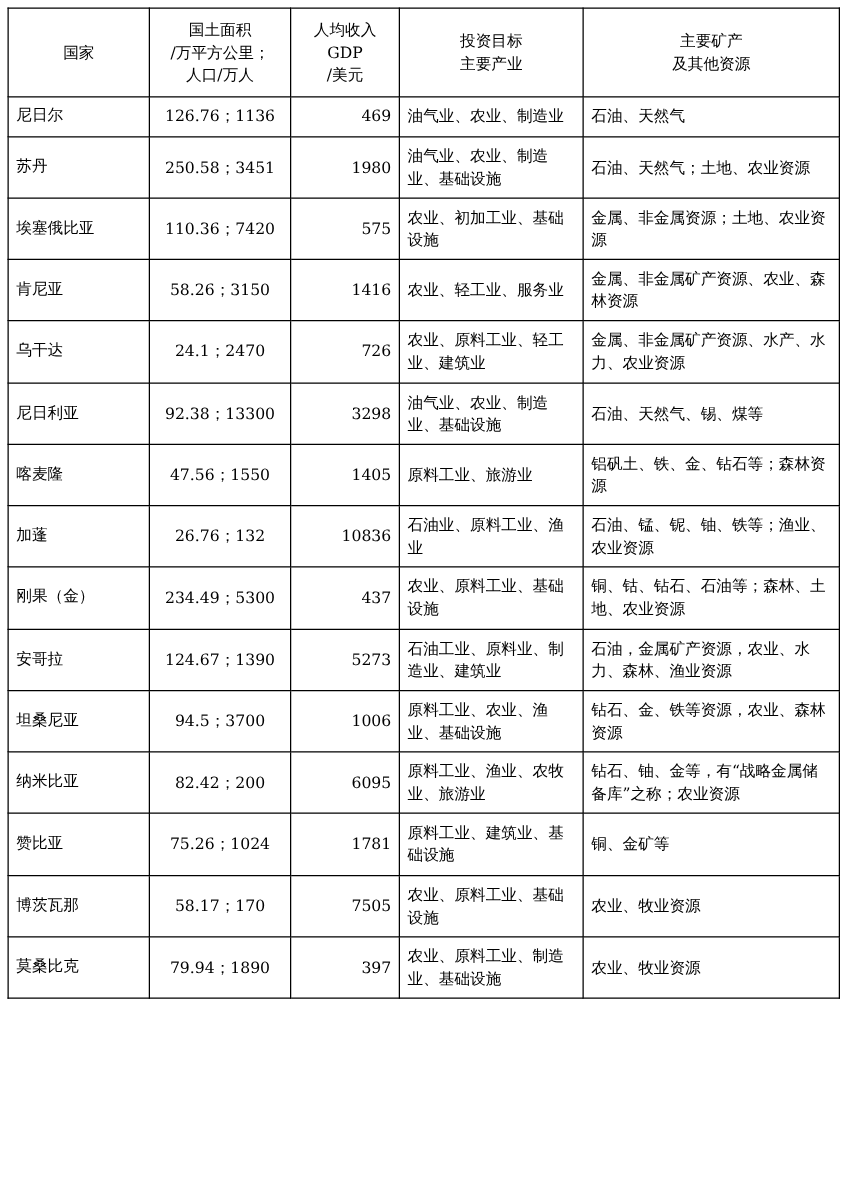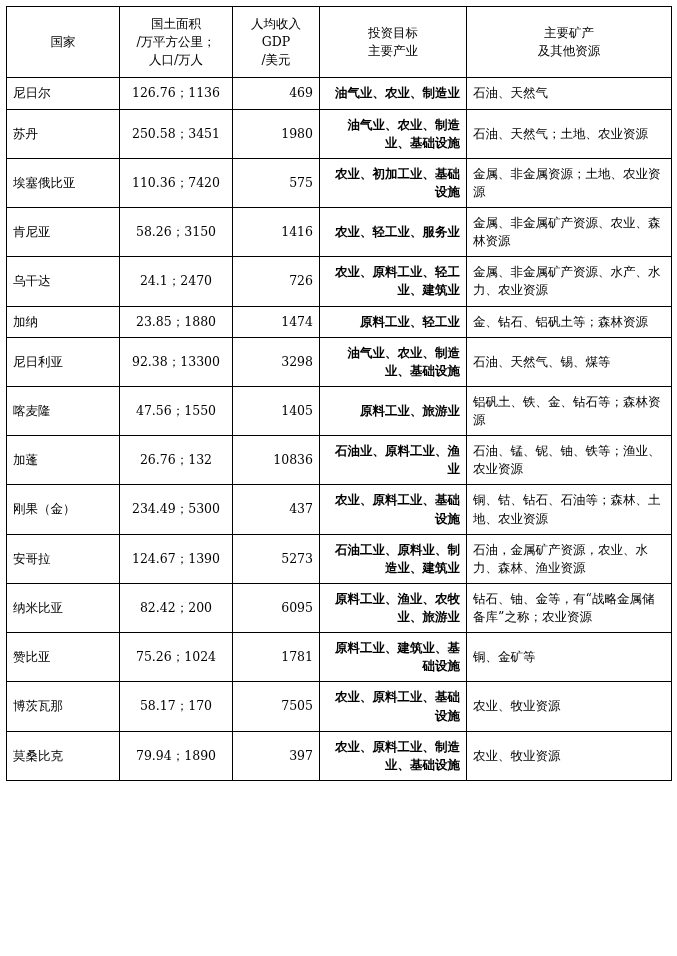--- a/index.html
+++ b/index.html
@@ -41,34 +41,34 @@
   }
   col.c-country { width: 113px; }
   col.c-area    { width: 113px; }
   col.c-income  { width: 87px; }
   col.c-invest  { width: 147px; }
   col.c-minrl   { width: 205px; }
 
   td.country {
     text-align: left;
     padding-left: 12px;
+    font-family: Liberation Mono, monospace;
   }
   td.area {
     text-align: center;
     padding-right: 10px;
   }
   td.income {
     text-align: right;
     padding-right: 14px;
   }
   td.invest {
-    text-align: right;
+    text-align: left;
     padding-left: 8px;
     padding-right: 6px;
-    font-weight: bold;
   }
   td.mineral {
     text-align: left;
     padding-left: 8px;
     padding-right: 6px;
   }
   .hdr-line { display: block; }
 </style>
 </head>
 <body>
@@ -137,27 +137,20 @@
         <td class="mineral">金属、非金属矿产资源、农业、森林资源</td>
       </tr>
       <tr>
         <td class="country">乌干达</td>
         <td class="area">24.1；2470</td>
         <td class="income">726</td>
         <td class="invest">农业、原料工业、轻工业、建筑业</td>
         <td class="mineral">金属、非金属矿产资源、水产、水力、农业资源</td>
       </tr>
       <tr>
-        <td class="country">加纳</td>
-        <td class="area">23.85；1880</td>
-        <td class="income">1474</td>
-        <td class="invest">原料工业、轻工业</td>
-        <td class="mineral">金、钻石、铝矾土等；森林资源</td>
-      </tr>
-      <tr>
         <td class="country">尼日利亚</td>
         <td class="area">92.38；13300</td>
         <td class="income">3298</td>
         <td class="invest">油气业、农业、制造业、基础设施</td>
         <td class="mineral">石油、天然气、锡、煤等</td>
       </tr>
       <tr>
         <td class="country">喀麦隆</td>
         <td class="area">47.56；1550</td>
         <td class="income">1405</td>
@@ -179,20 +172,27 @@
         <td class="mineral">铜、钴、钻石、石油等；森林、土地、农业资源</td>
       </tr>
       <tr>
         <td class="country">安哥拉</td>
         <td class="area">124.67；1390</td>
         <td class="income">5273</td>
         <td class="invest">石油工业、原料业、制造业、建筑业</td>
         <td class="mineral">石油，金属矿产资源，农业、水力、森林、渔业资源</td>
       </tr>
       <tr>
+        <td class="country">坦桑尼亚</td>
+        <td class="area">94.5；3700</td>
+        <td class="income">1006</td>
+        <td class="invest">原料工业、农业、渔业、基础设施</td>
+        <td class="mineral">钻石、金、铁等资源，农业、森林资源</td>
+      </tr>
+      <tr>
         <td class="country">纳米比亚</td>
         <td class="area">82.42；200</td>
         <td class="income">6095</td>
         <td class="invest">原料工业、渔业、农牧业、旅游业</td>
         <td class="mineral">钻石、铀、金等，有“战略金属储备库”之称；农业资源</td>
       </tr>
       <tr>
         <td class="country">赞比亚</td>
         <td class="area">75.26；1024</td>
         <td class="income">1781</td>

